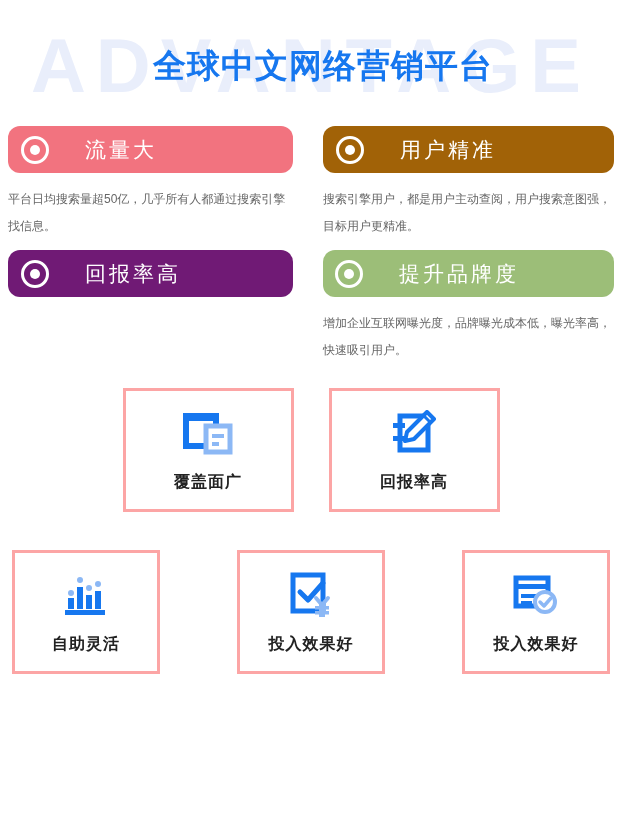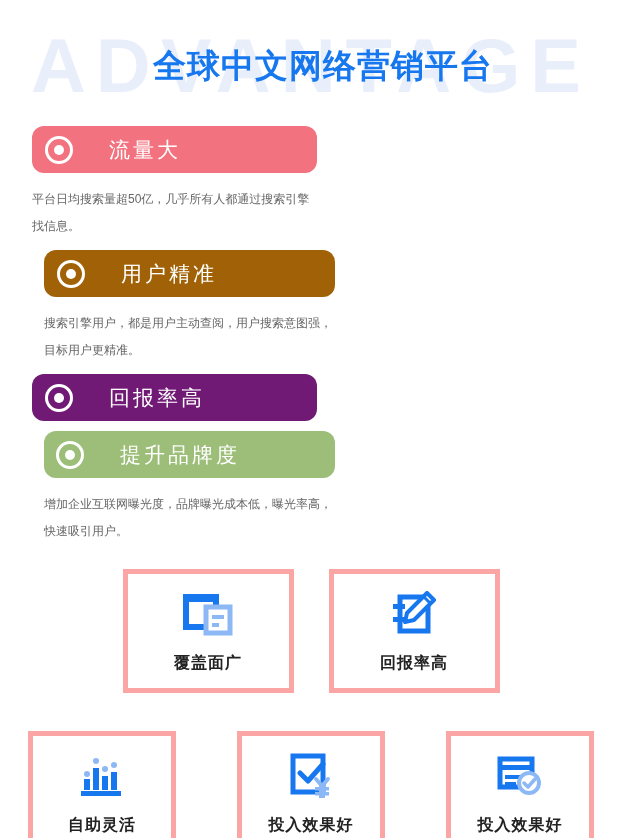--- a/index.html
+++ b/index.html
@@ -61,21 +61,20 @@
     padding: 0 8px;
     box-sizing: border-box;
     display: flex;
     flex-wrap: wrap;
   }
   .feature {
     width: 50%;
     box-sizing: border-box;
     padding-right: 18px;
     margin-bottom: 10px;
-    margin-left: 24px;
   }
   .feature:nth-child(2n) {
     padding-right: 0;
     padding-left: 12px;
   }
   .pill {
     height: 47px;
     border-radius: 12px;
     display: flex;
     align-items: center;
@@ -113,23 +112,23 @@
     margin-top: 13px;
     letter-spacing: 0px;
   }
 
   
   .boxrow {
     display: flex;
     justify-content: center;
   }
   .boxrow-2 { margin-top: 14px; gap: 35px; }
-  .boxrow-3 { margin-top: 38px; gap: 61px; }
+  .boxrow-3 { margin-top: 38px; gap: 77px; }
   .iconbox {
-    border: 5px solid #fca5a5;
+    border: 3px solid #fca5a5;
     background: #ffffff;
     box-sizing: border-box;
     display: flex;
     flex-direction: column;
     align-items: center;
     justify-content: center;
   }
   .boxrow-2 .iconbox { width: 171px; height: 124px; }
   .boxrow-3 .iconbox { width: 148px; height: 124px; }
   .iconbox .glyph {

